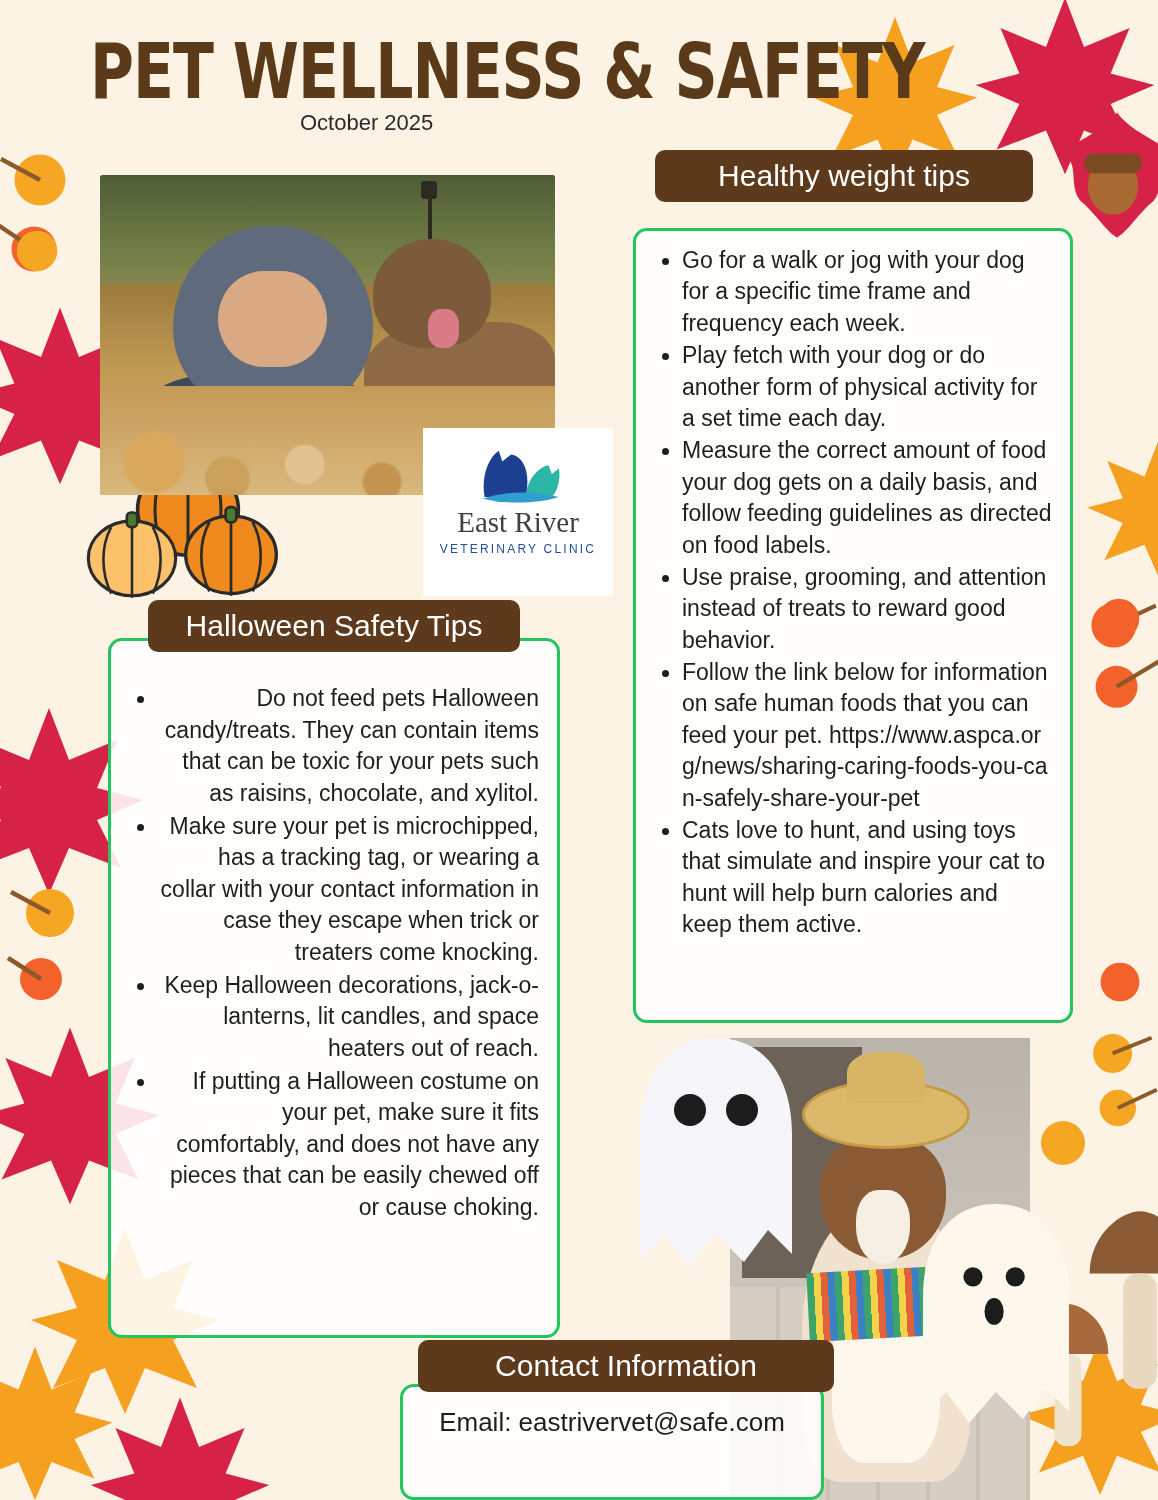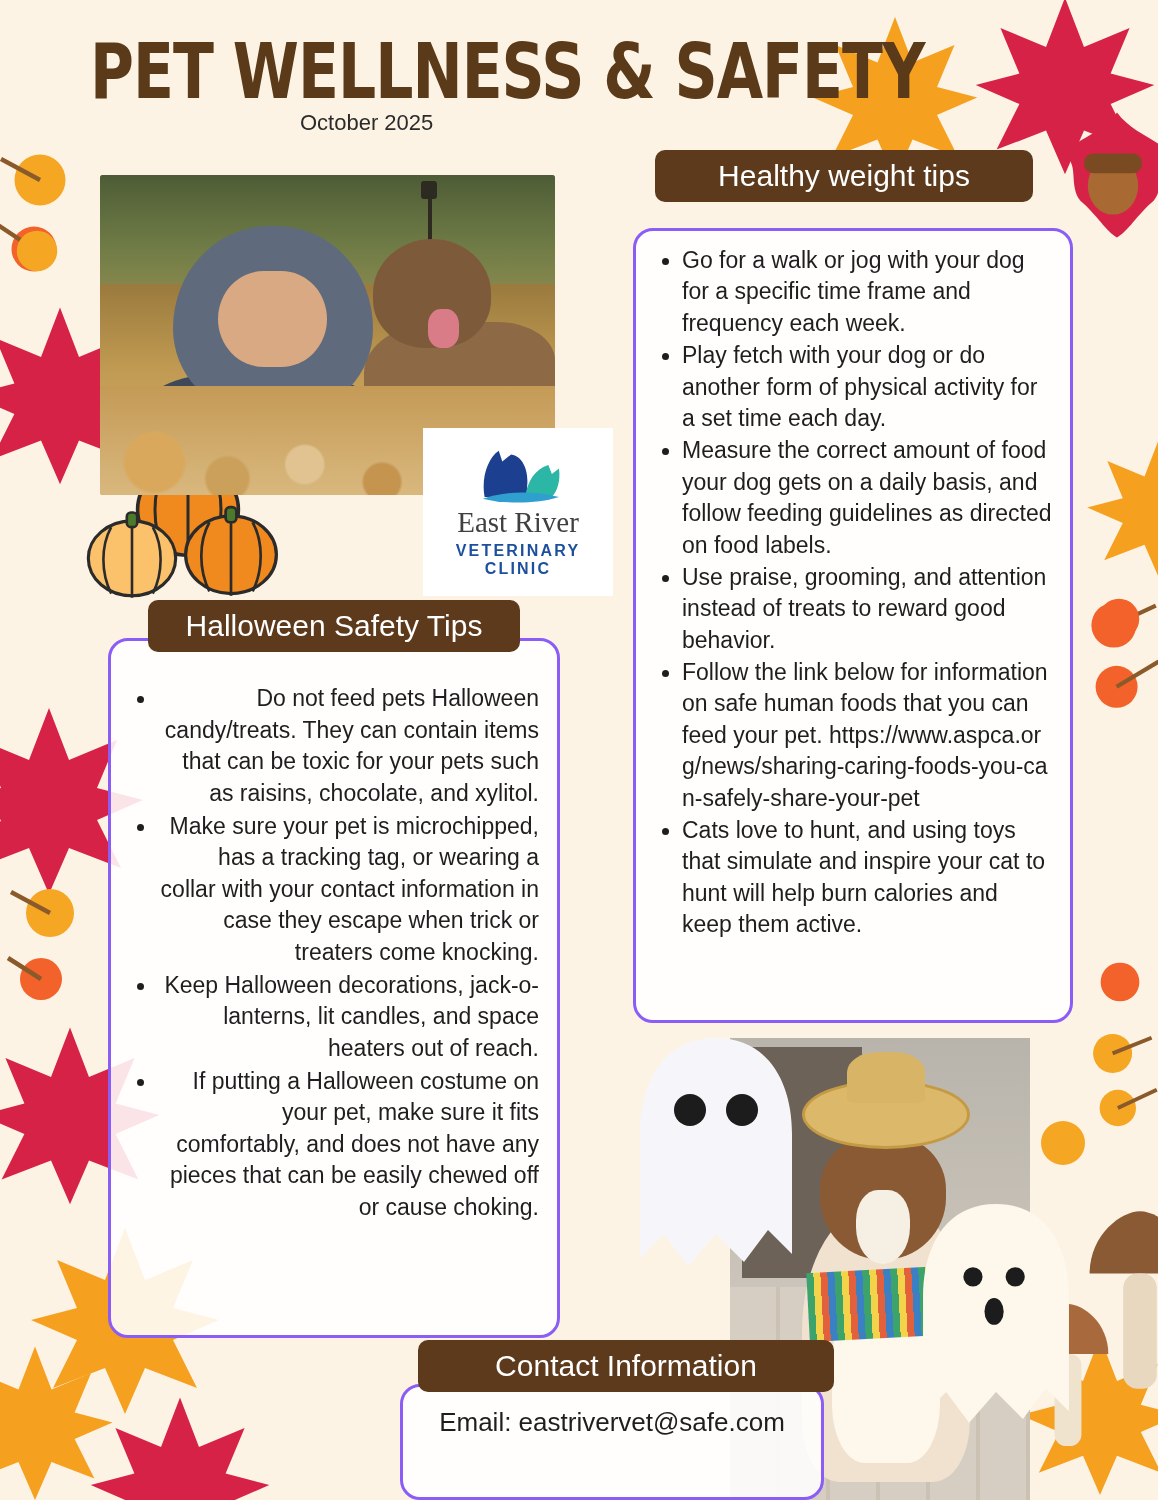--- a/index.html
+++ b/index.html
@@ -108,38 +108,38 @@
   .logo-mark { position:absolute; left:52px; top:14px; width:90px; height:62px; }
   .logo-name {
     position:absolute; left:0; top:78px; width:100%;
     text-align:center; color:#404040;
     font-family: "Liberation Serif", serif;
     font-size:29px;
   }
   .logo-sub {
     position:absolute; left:0; top:114px; width:100%;
     text-align:center; color:#1c4f9c;
-    font-size:16px; letter-spacing:2.2px;font-weight:bold;
+    font-size:12px; letter-spacing:2.2px;
   }
 
   
   .sec-head {
     position: absolute;
     background: #5e3a1c;
     color: #ffffff;
     border-radius: 10px;
     font-size: 30px;
     text-align: center;
     padding: 9px 26px;
     z-index: 4;
   }
   .panel {
     position: absolute;
-    border: 3px solid #8b5cf6;
-    border-radius: 20px;
+    border: 3px solid #22c55e;
+    border-radius: 14px;
     background: rgba(255,255,255,0.88);
     z-index: 3;
   }
   ul.tips {
     margin: 0; padding: 0 18px 0 46px;
     font-size: 23.5px;
     line-height: 1.345;
     color: #1e1e1e;
   }
   ul.tips li { margin-bottom: 1px; }

